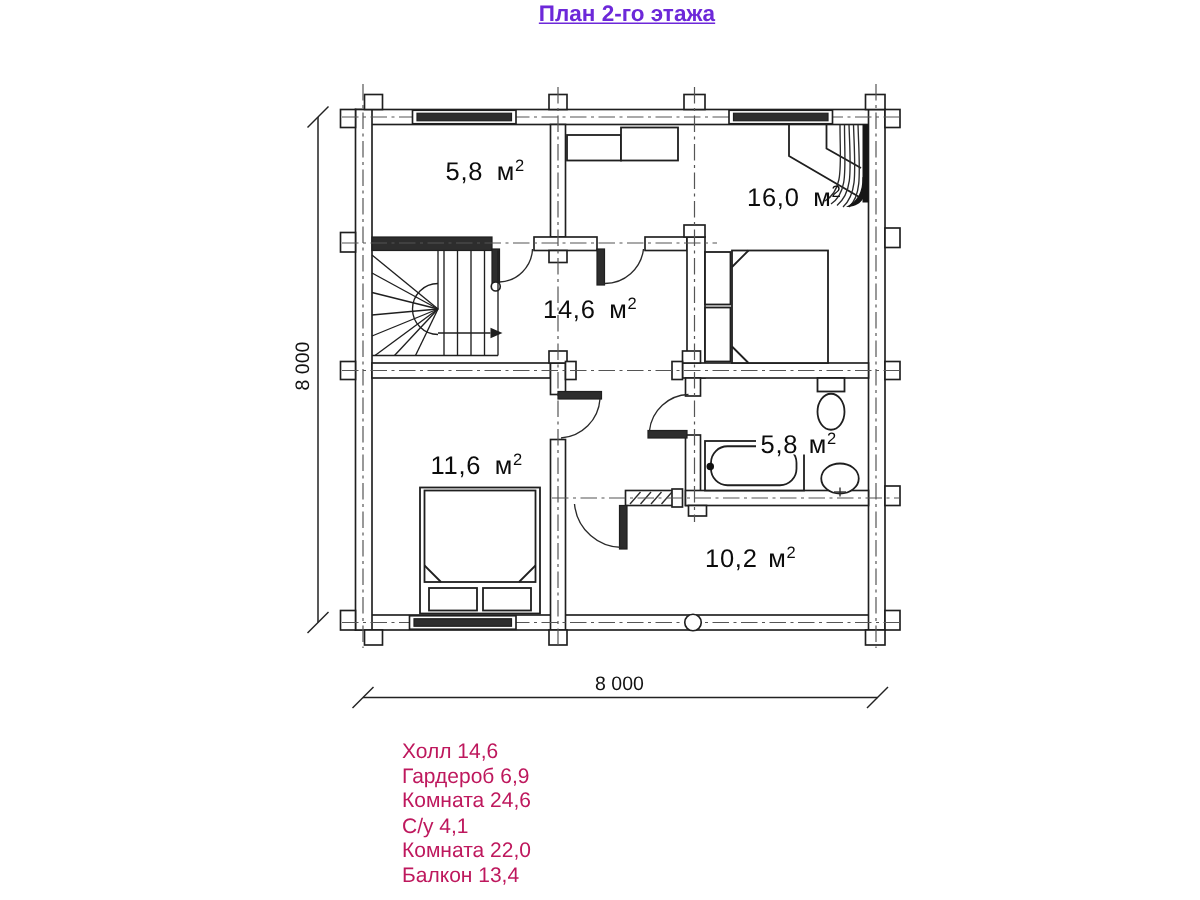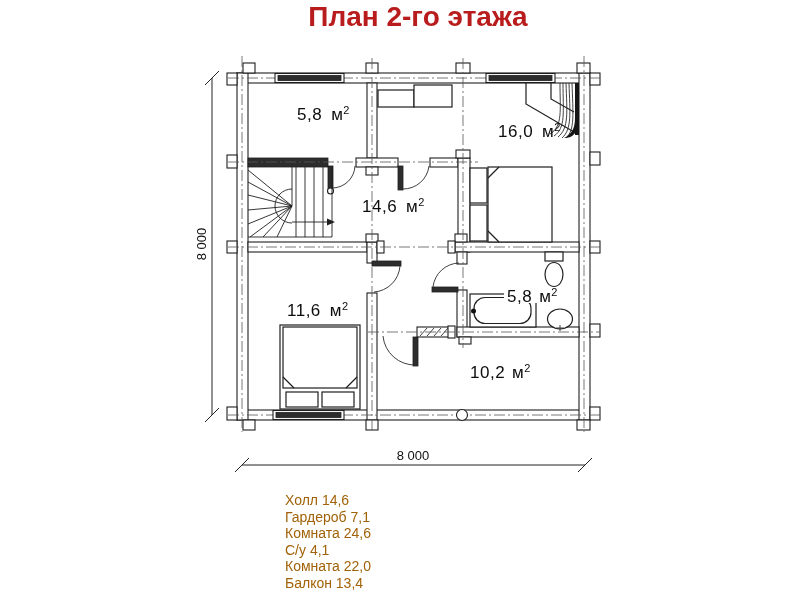--- a/index.html
+++ b/index.html
@@ -1,21 +1,21 @@
 <!DOCTYPE html>
 <html><head>
 <meta charset="utf-8">
 <style>
   html,body{margin:0;padding:0;background:#fff;}
   .page{position:relative;width:800px;height:600px;background:#ffffff;overflow:hidden;
         font-family:"Liberation Sans", sans-serif;}
   .title{position:absolute;left:418px;top:1px;transform:translateX(-50%);
-         font-size:28px;font-weight:bold;color:#b91c1c;white-space:nowrap;}
-  .legend{position:absolute;left:268px;top:492px;font-size:14px;color:#a16207;
-          line-height:16.5px;white-space:nowrap;margin-left:17px;}
+         font-size:15px;font-weight:bold;color:#6d28d9;white-space:nowrap;text-decoration:underline;}
+  .legend{position:absolute;left:268px;top:492px;font-size:14px;color:#be185d;
+          line-height:16.5px;white-space:nowrap;}
   svg{position:absolute;left:0;top:0;}
   .w{fill:#ffffff;stroke:#1f1f1f;stroke-width:1.1;}
   .dk{fill:#2d2d2d;stroke:#1f1f1f;stroke-width:0.8;}
   .ln{stroke:#1f1f1f;stroke-width:0.9;fill:none;}
   .thin{stroke:#2a2a2a;stroke-width:0.9;fill:none;}
   .furn{fill:#ffffff;stroke:#1f1f1f;stroke-width:1.2;}
   .furnl{fill:none;stroke:#1f1f1f;stroke-width:1.2;}
   .ax{stroke:#555;stroke-width:0.8;fill:none;stroke-dasharray:11 3 2 3;}
   .rl{font-size:17px;fill:#0c0c0c;letter-spacing:0.5px;}
   .rs{font-size:11px;}
@@ -230,20 +230,20 @@
     <g>
       <line class="dimline" x1="242" y1="465" x2="585" y2="465"></line>
       <line class="dimline" x1="235" y1="472" x2="249" y2="458"></line>
       <line class="dimline" x1="578" y1="472" x2="592" y2="458"></line>
       <text class="dim" x="413" y="460" text-anchor="middle">8 000</text>
     </g>
   </svg>
 
   <div class="legend">
     <div>Холл 14,6</div>
-    <div>Гардероб 7,1</div>
+    <div>Гардероб 6,9</div>
     <div>Комната 24,6</div>
     <div>С/у 4,1</div>
     <div>Комната 22,0</div>
     <div>Балкон 13,4</div>
   </div>
 
 </div>
 
 </body></html>

